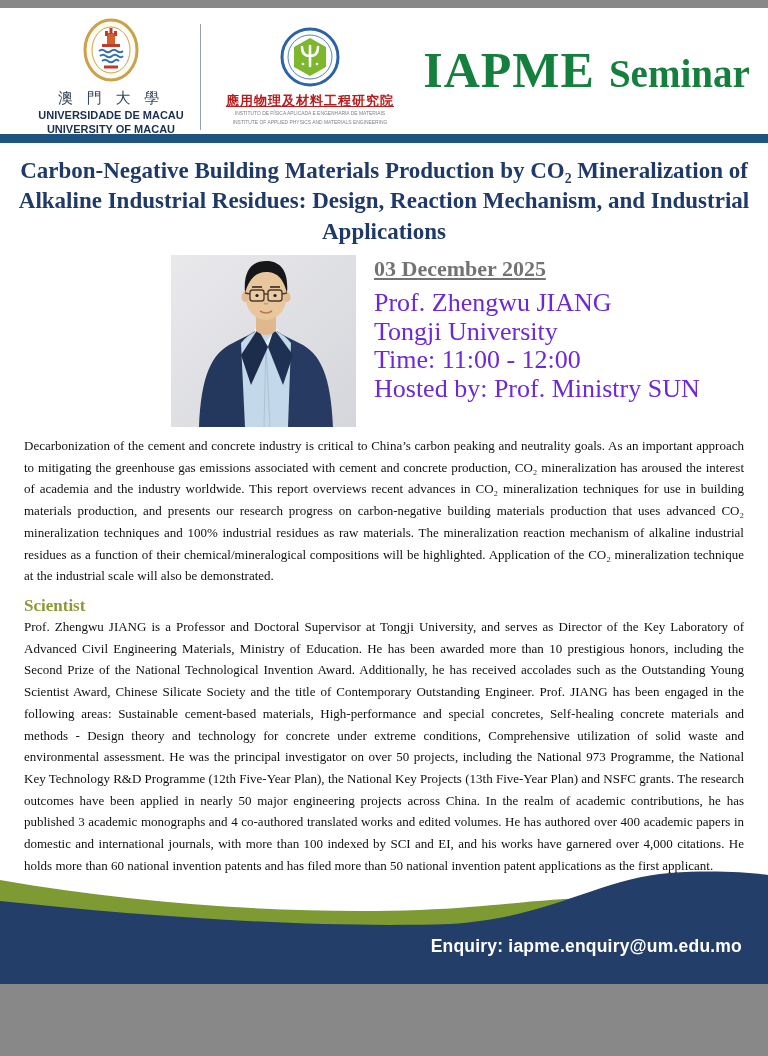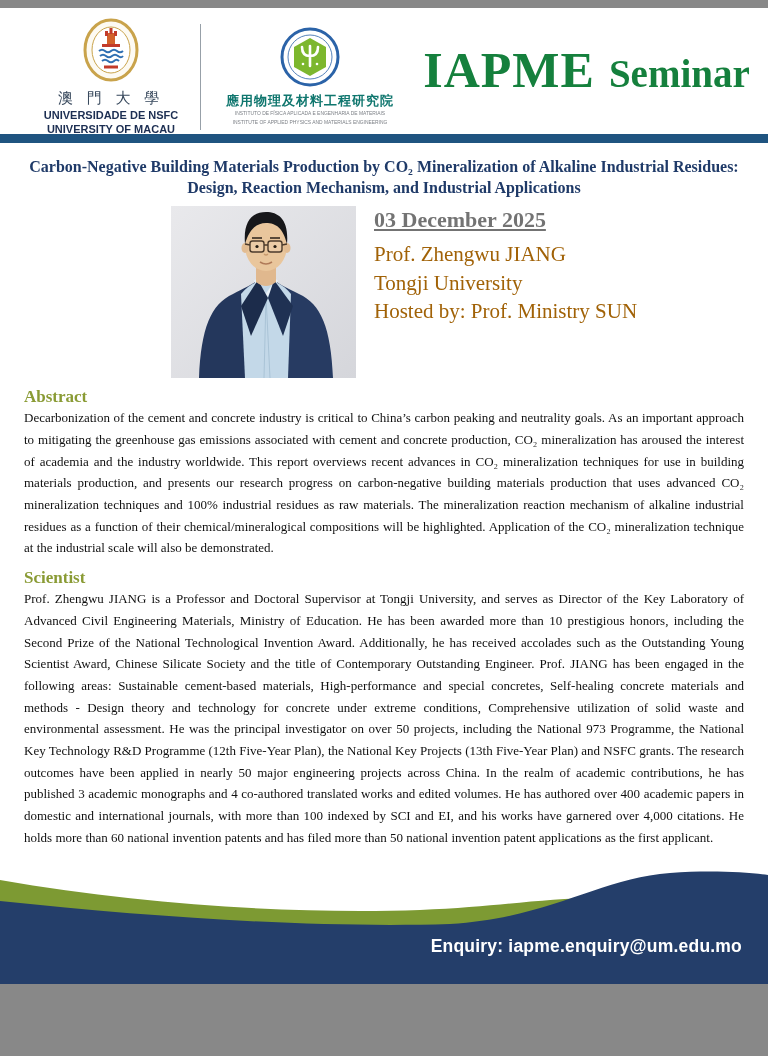--- a/index.html
+++ b/index.html
@@ -8,40 +8,40 @@
           font-family:"Liberation Serif","DejaVu Serif",serif; margin:8px auto; }
 
   
   .header { height:126px; display:flex; align-items:center; padding-top:12px; }
   .um-block { width:158px; margin-left:32px; text-align:center; flex:none; }
   .um-cn { font-size:15px; letter-spacing:5px; color:#37485C; margin-top:3px; white-space:nowrap; }
   .um-en { font-size:11px; font-weight:bold; color:#1C2E52; line-height:1.3;
            font-family:"Liberation Sans",sans-serif; }
   .divider { width:1px; height:106px; background:#97A0A8; margin:0 14px 0 10px; flex:none; }
   .iapme-block { width:190px; text-align:center; flex:none; }
-  .iapme-cn { font-size:13px; font-weight:bold; color:#0f766e; letter-spacing:1px; white-space:nowrap; }
+  .iapme-cn { font-size:13px; font-weight:bold; color:#b91c1c; letter-spacing:1px; white-space:nowrap;text-decoration:underline; }
   .iapme-sub { font-size:6px; color:#7B7F85; line-height:1.55; font-family:"Liberation Sans",sans-serif;
                transform:scale(.82); transform-origin:center top; white-space:nowrap; }
   .wordmark { flex:1; text-align:center; color:#15803d; font-weight:bold; white-space:nowrap;
               padding-bottom:14px; }
   .wm-main { font-size:50px; letter-spacing:1px; }
   .wm-sub  { font-size:39px; margin-left:14px; }
 
   .navy-bar { height:9px; background:#1F5480; }
 
   
-  .sem-title { margin:13px 18px 4px; text-align:center; font-size:16px; font-weight:bold;
+  .sem-title { margin:13px 18px 4px; text-align:center; font-size:23px; font-weight:bold;
                color:#1F3A68; line-height:1.32; }
 
   
   .speaker-row { display:flex; margin:8px 0 0 171px; }
   .photo-wrap { width:185px; height:172px; flex:none; }
   .details { margin-left:18px; padding-top:1px; }
   .date { font-size:22px; font-weight:bold; color:#737373; margin-bottom:7px;text-decoration:underline; }
-  .detail-line { font-size:21px; color:#a16207; line-height:28.5px; }
+  .detail-line { font-size:26px; color:#6d28d9; line-height:28.5px; }
 
   
   .content { margin:8px 24px 0 24px; }
   .section-heading { font-size:17px; font-weight:bold; color:#8A9B35; line-height:21px; }
   .section-text { font-size:13px; text-align:justify; line-height:21.7px; color:#101010; }
 
   
   .footer { position:absolute; left:0; bottom:0; width:768px; height:130px; }
   .footer svg { display:block; }
   .enquiry { position:absolute; right:26px; bottom:27px; color:#fff; font-weight:bold;
@@ -64,21 +64,21 @@
         <rect x="32" y="13" width="3" height="5" fill="#C23B2A"></rect>
         <rect x="27.5" y="10" width="3" height="6" fill="#C23B2A"></rect>
         <rect x="20" y="26" width="18" height="3" fill="#C23B2A"></rect>
 
         <path d="M17,33 q3,-2.5 6,0 q3,2.5 6,0 q3,-2.5 6,0 q3,2.5 6,0" fill="none" stroke="#2F6FB2" stroke-width="2"></path>
         <path d="M18,38 q3,-2.5 6,0 q3,2.5 6,0 q3,-2.5 6,0 q3,2.5 5,0" fill="none" stroke="#2F6FB2" stroke-width="2"></path>
         <path d="M20,43 q3,-2.5 6,0 q3,2.5 6,0 q2.5,-2.5 5,0" fill="none" stroke="#2F6FB2" stroke-width="2"></path>
         <path d="M22,49 h14" stroke="#C23B2A" stroke-width="3"></path>
       </svg>
       <div class="um-cn">澳 門 大 學</div>
-      <div class="um-en">UNIVERSIDADE DE NSFC</div>
+      <div class="um-en">UNIVERSIDADE DE MACAU</div>
       <div class="um-en">UNIVERSITY OF MACAU</div>
     </div>
 
     <div class="divider"></div>
 
     <div class="iapme-block">
       <svg width="62" height="62" viewBox="0 0 62 62">
         <circle cx="31" cy="31" r="28" fill="#FFFFFF" stroke="#2B63A8" stroke-width="3"></circle>
         <circle cx="31" cy="31" r="22" fill="#FFFFFF" stroke="#2B63A8" stroke-width="0.8"></circle>
         <polygon points="31,12 47,21 47,41 31,50 15,41 15,21" fill="#7CB72E"></polygon>
@@ -136,26 +136,26 @@
         <circle cx="104" cy="40.5" r="1.6" fill="#241B12"></circle>
         <path d="M93,48 q2,2 4,0" stroke="#C79A6E" stroke-width="1.2" fill="none"></path>
         <path d="M89,56 q6,4 12,0" stroke="#B07A58" stroke-width="1.6" fill="none"></path>
       </svg>
     </div>
 
     <div class="details">
       <div class="date">03 December 2025</div>
       <div class="detail-line">Prof. Zhengwu JIANG</div>
       <div class="detail-line">Tongji University</div>
+      <div class="detail-line">Time: 11:00 - 12:00</div>
       <div class="detail-line">Hosted by: Prof. Ministry SUN</div>
     </div>
   </div>
 
   <div class="content">
-    <div class="section-heading">Abstract</div>
     <div class="section-text">Decarbonization of the cement and concrete industry is critical to China’s carbon peaking and neutrality goals. As an important approach to mitigating the greenhouse gas emissions associated with cement and concrete production, CO₂ mineralization has aroused the interest of academia and the industry worldwide. This report overviews recent advances in CO₂ mineralization techniques for use in building materials production, and presents our research progress on carbon-negative building materials production that uses advanced CO₂ mineralization techniques and 100% industrial residues as raw materials. The mineralization reaction mechanism of alkaline industrial residues as a function of their chemical/mineralogical compositions will be highlighted. Application of the CO₂ mineralization technique at the industrial scale will also be demonstrated.</div>
   </div>
 
   <div class="content">
     <div class="section-heading">Scientist</div>
     <div class="section-text">Prof. Zhengwu JIANG is a Professor and Doctoral Supervisor at Tongji University, and serves as Director of the Key Laboratory of Advanced Civil Engineering Materials, Ministry of Education. He has been awarded more than 10 prestigious honors, including the Second Prize of the National Technological Invention Award. Additionally, he has received accolades such as the Outstanding Young Scientist Award, Chinese Silicate Society and the title of Contemporary Outstanding Engineer. Prof. JIANG has been engaged in the following areas: Sustainable cement-based materials, High-performance and special concretes, Self-healing concrete materials and methods - Design theory and technology for concrete under extreme conditions, Comprehensive utilization of solid waste and environmental assessment. He was the principal investigator on over 50 projects, including the National 973 Programme, the National Key Technology R&amp;D Programme (12th Five-Year Plan), the National Key Projects (13th Five-Year Plan) and NSFC grants. The research outcomes have been applied in nearly 50 major engineering projects across China. In the realm of academic contributions, he has published 3 academic monographs and 4 co-authored translated works and edited volumes. He has authored over 400 academic papers in domestic and international journals, with more than 100 indexed by SCI and EI, and his works have garnered over 4,000 citations. He holds more than 60 national invention patents and has filed more than 50 national invention patent applications as the first applicant.</div>
   </div>
 
   <div class="footer">
     <svg width="768" height="130" viewBox="0 0 768 130">

